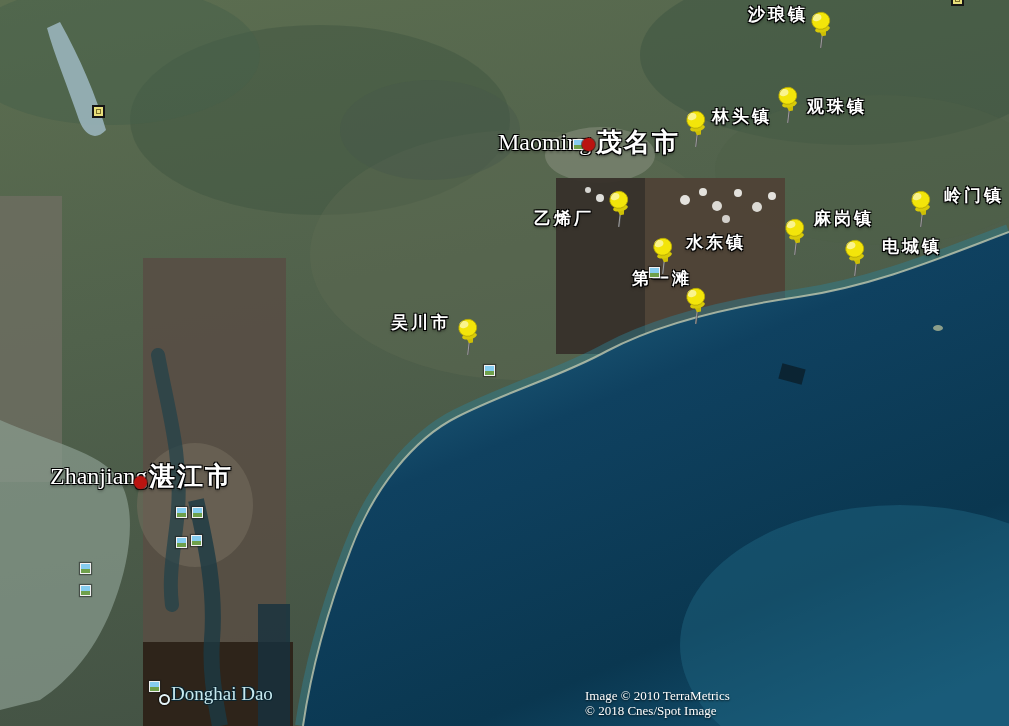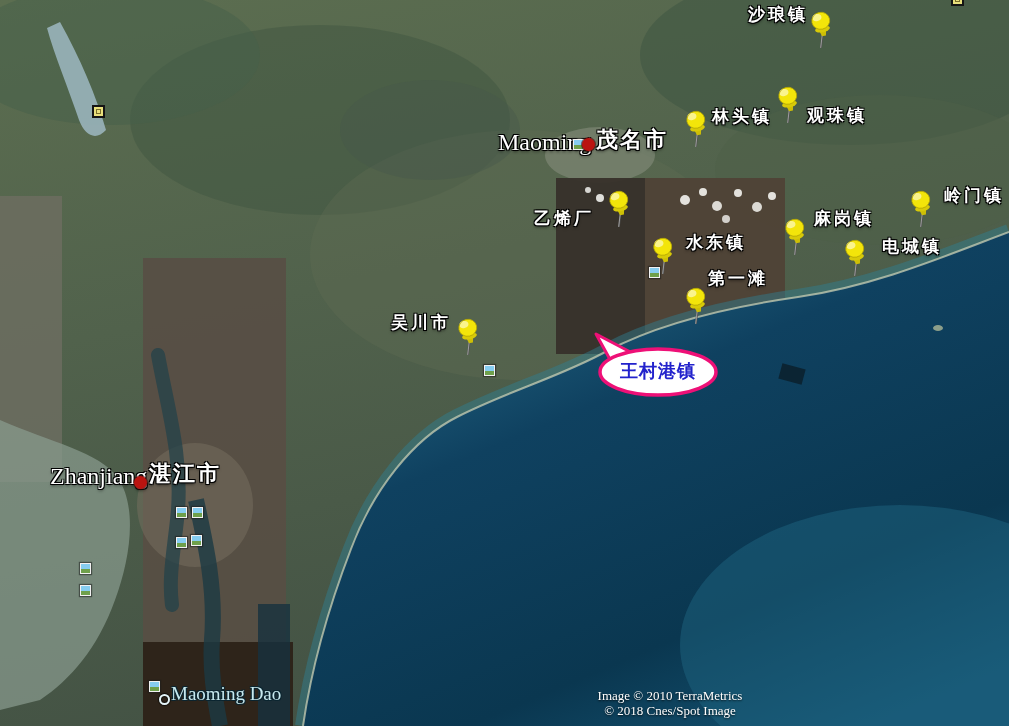--- a/index.html
+++ b/index.html
@@ -15,21 +15,21 @@
     position:absolute;color:#fff;font-weight:bold;font-size:17px;
     letter-spacing:3px;white-space:nowrap;line-height:1;
     text-shadow:-1px -1px 0 #000,1px -1px 0 #000,-1px 1px 0 #000,1px 1px 0 #000,0 2px 3px rgba(0,0,0,.55);
   }
   .latin{
     position:absolute;color:#fff;font-family:"Liberation Serif",serif;
     font-size:24px;line-height:1;white-space:nowrap;
     text-shadow:-1px -1px 0 #000,1px -1px 0 #000,-1px 1px 0 #000,1px 1px 0 #000,0 2px 3px rgba(0,0,0,.55);
   }
   .cncity{
-    position:absolute;color:#fff;font-weight:bold;font-size:22px;
+    position:absolute;color:#fff;font-weight:bold;font-size:26px;
     letter-spacing:2px;line-height:1;white-space:nowrap;
     text-shadow:-1px -1px 0 #000,1px -1px 0 #000,-1px 1px 0 #000,1px 1px 0 #000,0 2px 3px rgba(0,0,0,.55);
   }
   .island{
     position:absolute;color:#c7e9ef;font-family:"Liberation Serif",serif;
     font-size:19px;line-height:1;white-space:nowrap;
     text-shadow:-1px -1px 0 #0b2530,1px -1px 0 #0b2530,-1px 1px 0 #0b2530,1px 1px 0 #0b2530;
   }
   .pin{position:absolute;width:30px;height:40px;transform:rotate(-12deg);cursor:pointer;}
   .photo{
@@ -51,21 +51,21 @@
     border:2px solid #e4f4f8;background:transparent;
     box-shadow:0 0 1px 1px rgba(0,0,0,.65), inset 0 0 1px 1px rgba(0,0,0,.65);cursor:pointer;
   }
   .callout{position:absolute;left:578px;top:328px;width:142px;height:72px;cursor:pointer;}
   .callout svg{position:absolute;left:0;top:0;}
   .callout-text{
     position:absolute;left:24px;top:34px;width:112px;text-align:center;
     color:#2222cc;font-weight:bold;font-size:18px;letter-spacing:1px;line-height:1;
   }
   .attribution{
-    position:absolute;left:585px;top:689px;width:170px;text-align:center;
+    position:absolute;left:585px;top:689px;width:170px;
     color:#fff;font-family:"Liberation Serif",serif;font-size:13px;line-height:14.5px;
     text-shadow:0 1px 2px rgba(0,0,0,.8);
   }
 </style>
 </head>
 <body>
 
 <div id="viewport">
 
   <svg id="bg" viewBox="0 0 1009 726" preserveAspectRatio="none">
@@ -170,49 +170,42 @@
     </svg>
   <svg class="pin" style="left:683px;top:285px" viewBox="0 0 30 40">
       <use href="#pushpin"></use>
     </svg>
   <svg class="pin" style="left:455px;top:316px" viewBox="0 0 30 40">
       <use href="#pushpin"></use>
     </svg>
 
   <span class="lbl" style="left:748px;top:6px">沙琅镇</span>
   <span class="lbl" style="left:712px;top:108px">林头镇</span>
-  <span class="lbl" style="left:807px;top:107px">观珠镇</span>
+  <span class="lbl" style="left:807px;top:98px">观珠镇</span>
   <span class="lbl" style="left:534px;top:210px">乙烯厂</span>
   <span class="lbl" style="left:944px;top:187px">岭门镇</span>
   <span class="lbl" style="left:814px;top:210px">麻岗镇</span>
   <span class="lbl" style="left:882px;top:238px">电城镇</span>
   <span class="lbl" style="left:686px;top:234px">水东镇</span>
-  <span class="lbl" style="left:708px;top:270px">第一滩</span>
+  <span class="lbl" style="left:632px;top:270px">第一滩</span>
   <span class="lbl" style="left:391px;top:314px">吴川市</span>
 
   <span class="latin" style="left:498px;top:130px">Maoming</span>
   <div class="photo" style="left:573px;top:139px"></div>
   <div class="citydot" style="left:582px;top:138px"></div>
   <span class="cncity" style="left:596px;top:129px">茂名市</span>
 
   <span class="latin" style="left:50px;top:464px">Zhanjiang</span>
   <div class="citydot" style="left:134px;top:476px"></div>
   <span class="cncity" style="left:149px;top:463px">湛江市</span>
 
   <div class="photo" style="left:149px;top:681px"></div>
   <div class="ring" style="left:159px;top:694px"></div>
-  <span class="island" style="left:171px;top:684px">Maoming Dao</span>
-
-  <div class="callout">
-    <svg width="142" height="72" viewBox="0 0 142 72">
-      <path d="M18,6 L60,28 L40,46 Z" fill="#ffffff" stroke="#ee1077" stroke-width="3" stroke-linejoin="round"></path>
-      <ellipse cx="80" cy="44" rx="58" ry="23" fill="#ffffff" stroke="#ee1077" stroke-width="3.5"></ellipse>
-    </svg>
-    <span class="callout-text">王村港镇</span>
-  </div>
+  <span class="island" style="left:171px;top:684px">Donghai Dao</span>
+
 
   <div class="photo" style="left:484px;top:365px"></div>
   <div class="photo" style="left:649px;top:267px"></div>
   <div class="photo" style="left:176px;top:507px"></div>
   <div class="photo" style="left:192px;top:507px"></div>
   <div class="photo" style="left:176px;top:537px"></div>
   <div class="photo" style="left:191px;top:535px"></div>
   <div class="photo" style="left:80px;top:563px"></div>
   <div class="photo" style="left:80px;top:585px"></div>
 

